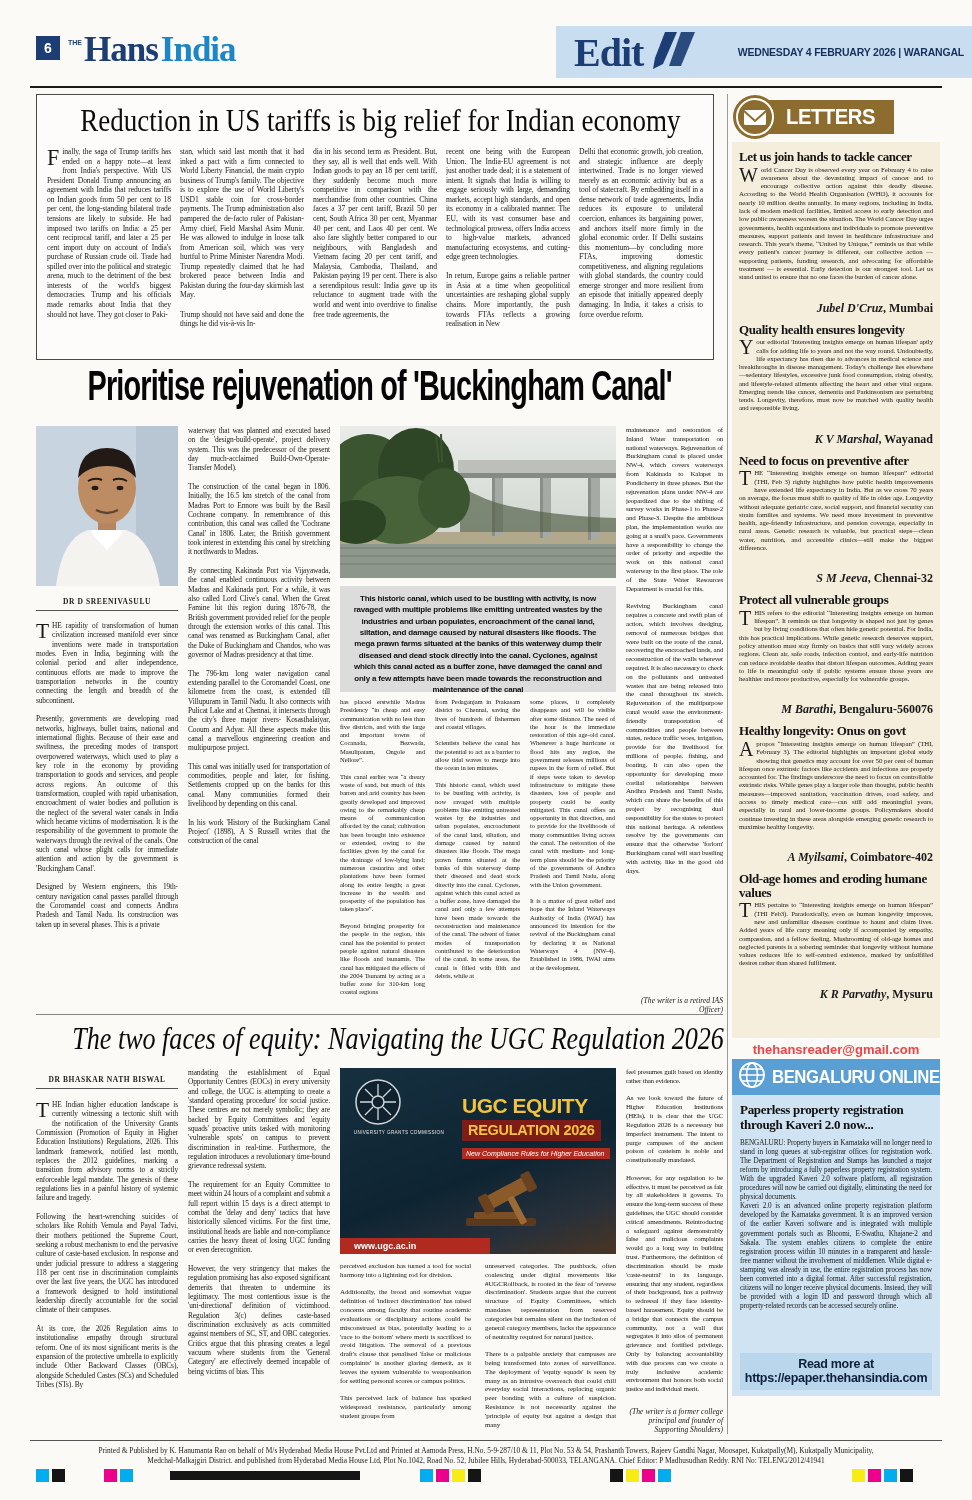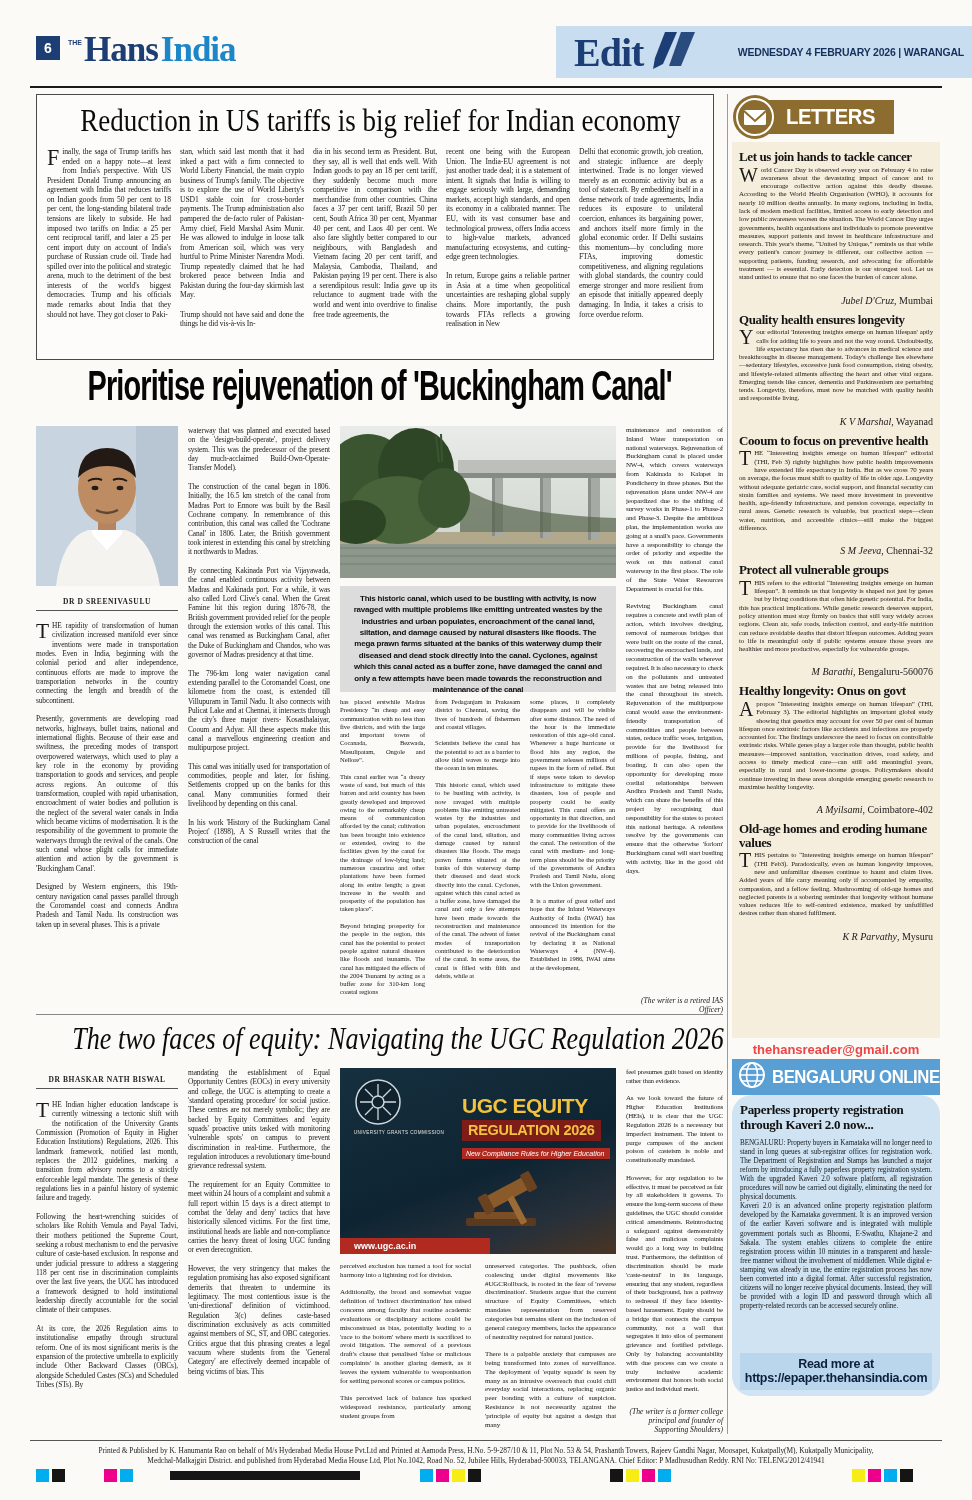--- a/index.html
+++ b/index.html
@@ -87,28 +87,28 @@
   .sidebar{left:732px; top:94px; width:208px;}
   .letters-header{position:relative; height:46px;}
   .letters-bar{position:absolute; left:22px; top:6px; width:140px; height:34px; background:var(--letters-brown);}
   .letters-icon{position:absolute; left:0; top:0;}
   .letters-title{position:absolute; left:54px; top:10px; color:#fff; font-family:"Liberation Sans",sans-serif;
     font-weight:800; font-size:22px; letter-spacing:-0.5px; transform:scaleX(0.92); transform-origin:left;}
   .letters-panel{margin-top:2px; background:var(--cream); padding:8px 7px; height:896px; overflow:hidden;}
   .letter{margin-bottom:7px;}
   .letter-head{font-size:13px; font-weight:bold; color:#141414; letter-spacing:-0.4px; margin-bottom:2px; line-height:1.05;}
   .letter-body{font-size:6.9px; line-height:1.2;}
-  .sig{text-align:right; font-size:10px; margin-top:13px;}
+  .sig{text-align:right; font-size:12px; margin-top:19px;font-weight:bold;}
   .sig-name{font-style:italic;}
   .email-strip{margin-top:4px; text-align:center; font-family:"Liberation Sans",sans-serif; font-weight:bold; font-size:13px; color:#ef4444;}
   .beng-header{margin-top:2px; height:36px; background:var(--beng-blue); display:flex; align-items:center;}
   .beng-icon{margin-left:6px;}
   .beng-title{color:#fff; font-family:"Liberation Sans",sans-serif; font-weight:800; font-size:19px; letter-spacing:-0.5px;
     transform:scaleX(0.88); transform-origin:left; margin-left:6px; white-space:nowrap;}
-  .beng-body{background:var(--beng-body); padding:8px 8px 6px 8px;border-radius:20px;}
+  .beng-body{background:var(--beng-body); padding:8px 8px 6px 8px;}
   .beng-headline{font-size:13px; font-weight:bold; line-height:1.15; color:#101010; letter-spacing:-0.3px;}
   .beng-paras{margin-top:6px; height:214px; font-size:7.2px;}
   .beng-read{background:var(--beng-read); text-align:center; font-family:"Liberation Sans",sans-serif;
     font-weight:800; font-size:12.5px; color:#0e1f3c; padding:4px 2px; line-height:1.15; letter-spacing:-0.3px;}
 
   
   .footer-rule{left:30px; top:1440px; width:912px; height:1px; background:#555;}
   .imprint{left:50px; top:1446px; width:872px; text-align:center; font-size:7.4px; line-height:1.4; color:#222;}
   .bars{left:0; top:1468px; width:972px; height:16px;}
   .sq{position:absolute; width:13px; height:13px; top:1px;}
@@ -336,21 +336,21 @@
       <div class="letter-head">Let us join hands to tackle cancer</div>
       <div class="letter-body body-text dc">World Cancer Day is observed every year on February 4 to raise awareness about the devastating impact of cancer and to encourage collective action against this deadly disease. According to the World Health Organisation (WHO), it accounts for nearly 10 million deaths annually. In many regions, including in India, lack of modern medical facilities, limited access to early detection and low public awareness worsen the situation. The World Cancer Day urges governments, health organisations and individuals to promote preventive measures, support patients and invest in healthcare infrastructure and research. This year's theme, “United by Unique,” reminds us that while every patient's cancer journey is different, our collective action — supporting patients, funding research, and advocating for affordable treatment — is essential. Early detection is our strongest tool. Let us stand united to ensure that no one faces the burden of cancer alone.</div>
       <div class="sig"><span class="sig-name">Jubel D'Cruz</span><span>, Mumbai</span></div>
     </div>
     <div class="letter">
       <div class="letter-head">Quality health ensures longevity</div>
       <div class="letter-body body-text dc">Your editorial 'Interesting insights emerge on human lifespan' aptly calls for adding life to years and not the way round. Undoubtedly, life expectancy has risen due to advances in medical science and breakthroughs in disease management. Today's challenge lies elsewhere—sedentary lifestyles, excessive junk food consumption, rising obesity, and lifestyle-related ailments affecting the heart and other vital organs. Emerging trends like cancer, dementia and Parkinsonism are perturbing tends. Longevity, therefore, must now be matched with quality health and responsible living.</div>
       <div class="sig"><span class="sig-name">K V Marshal</span><span>, Wayanad</span></div>
     </div>
     <div class="letter">
-      <div class="letter-head">Cooum to focus on preventive health</div>
+      <div class="letter-head">Need to focus on preventive after</div>
       <div class="letter-body body-text dc">THE “Interesting insights emerge on human lifespan” editorial (THI, Feb 3) rightly highlights how public health improvements have extended life expectancy in India. But as we cross 70 years on average, the focus must shift to quality of life in older age. Longevity without adequate geriatric care, social support, and financial security can strain families and systems. We need more investment in preventive health, age-friendly infrastructure, and pension coverage, especially in rural areas. Genetic research is valuable, but practical steps—clean water, nutrition, and accessible clinics—still make the biggest difference.</div>
       <div class="sig"><span class="sig-name">S M Jeeva</span><span>, Chennai-32</span></div>
     </div>
     <div class="letter">
       <div class="letter-head">Protect all vulnerable groups</div>
       <div class="letter-body body-text dc">THIS refers to the editorial “Interesting insights emerge on human lifespan”. It reminds us that longevity is shaped not just by genes but by living conditions that often hide genetic potential. For India, this has practical implications. While genetic research deserves support, policy attention must stay firmly on basics that still vary widely across regions. Clean air, safe roads, infection control, and early-life nutrition can reduce avoidable deaths that distort lifespan outcomes. Adding years to life is meaningful only if public systems ensure those years are healthier and more productive, especially for vulnerable groups.</div>
       <div class="sig"><span class="sig-name">M Barathi</span><span>, Bengaluru-560076</span></div>
     </div>
     <div class="letter">
       <div class="letter-head">Healthy longevity: Onus on govt</div>

